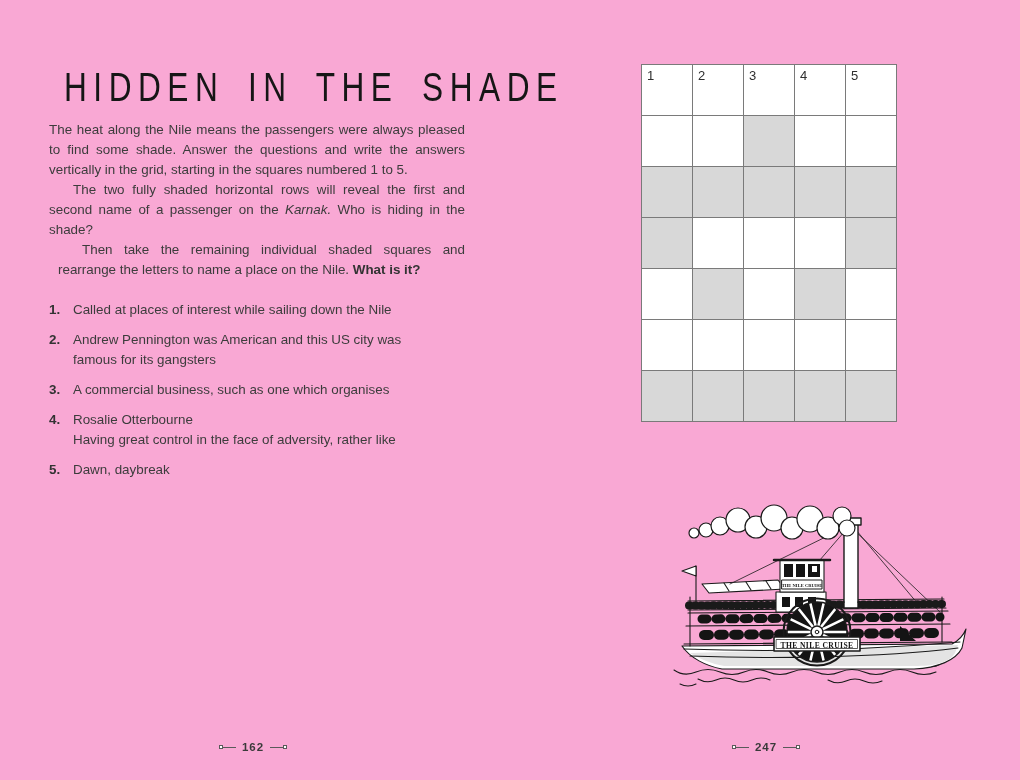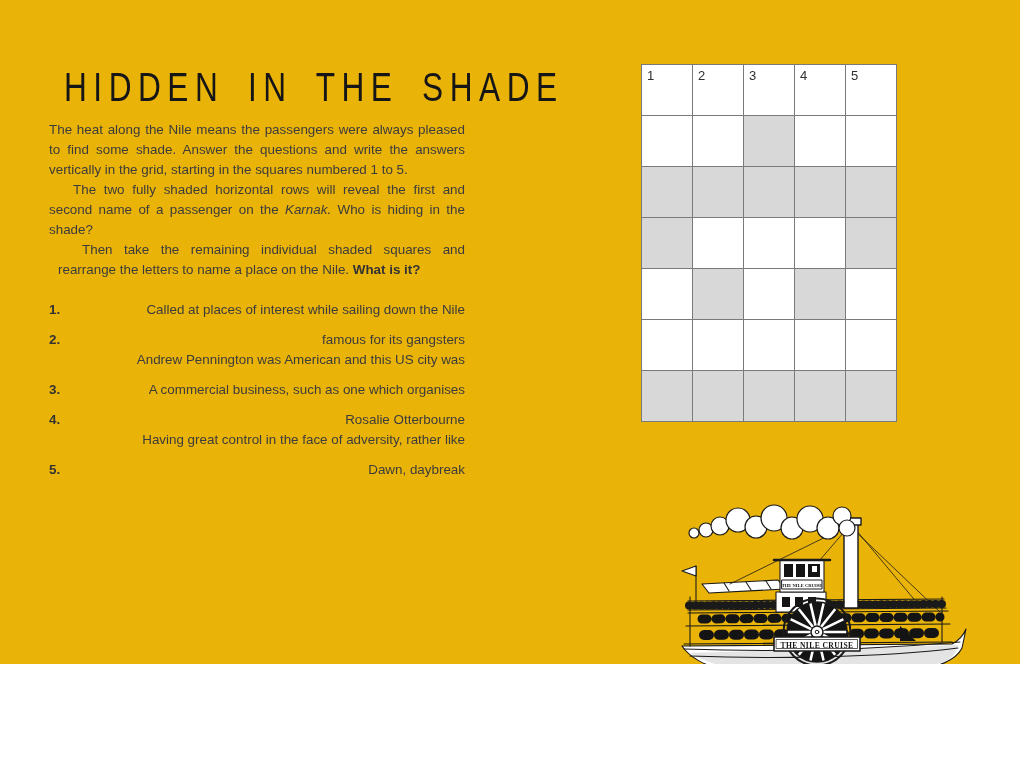--- a/index.html
+++ b/index.html
@@ -1,18 +1,18 @@
 <!DOCTYPE html>
 <html><head>
 <meta charset="utf-8">
 <style>
   * { margin:0; padding:0; box-sizing:border-box; }
   html,body { background:#ffffff; }
   body { font-family:"Liberation Sans", sans-serif; color:#3c3c3c; }
-  .spread { position:relative; width:1020px; height:664px; background:#eab308; overflow:hidden; }
+  .spread { position:relative; width:1020px; height:780px; background:#f9a8d4; overflow:hidden; }
 
   
   .title {
     position:absolute; left:64px; top:64px; width:420px;
     font-size:34px; font-weight:400; color:#161616;
     letter-spacing:7px; word-spacing:9px; white-space:nowrap;
     transform:scaleY(1.18) scaleX(0.93); transform-origin:left top;
   }
   .intro {
     position:absolute; left:49px; top:120px; width:416px;
@@ -20,21 +20,21 @@
     text-align:justify;
   }
   .intro p.indent { text-indent:24px; }
   .intro p:last-child { text-align:justify;margin-left:9px; }
   .it { font-style:italic; }
   .bd { font-weight:bold; color:#333; }
 
   .clues { position:absolute; left:49px; top:300px; width:416px; list-style:none; }
   .clue { display:flex; margin-bottom:10px; font-size:13.4px; line-height:20px; }
   .clue .num { width:24px; flex:0 0 24px; font-weight:bold; color:#333; }
-  .clue .txt { flex:1;text-align:right; }
+  .clue .txt { flex:1; }
 
   
   .footer { position:absolute; top:741px; width:160px; text-align:left;
             font-size:11.5px; font-weight:bold; color:#3a3a3a; letter-spacing:1px;
             display:flex; align-items:center; justify-content:center; gap:6px; }
   .footer.left  { left:173px; }
   .footer.right { left:686px; }
   .fl { display:inline-flex; align-items:center; }
   .fl .sq { width:4px; height:4px; border:1px solid #5a5a5a; background:#fff; display:inline-block; }
   .fl .ln { width:13px; height:1px; background:#5a5a5a; display:inline-block; }
@@ -69,22 +69,22 @@
     <ol class="clues">
         <li class="clue">
           <span class="num">1.</span>
           <span class="txt">
             <div>Called at places of interest while sailing down the Nile</div>
           </span>
         </li>
         <li class="clue">
           <span class="num">2.</span>
           <span class="txt">
+            <div>Andrew Pennington was American and this US city was</div>
             <div>famous for its gangsters</div>
-            <div>Andrew Pennington was American and this US city was</div>
           </span>
         </li>
         <li class="clue">
           <span class="num">3.</span>
           <span class="txt">
             <div>A commercial business, such as one which organises</div>
           </span>
         </li>
         <li class="clue">
           <span class="num">4.</span>

